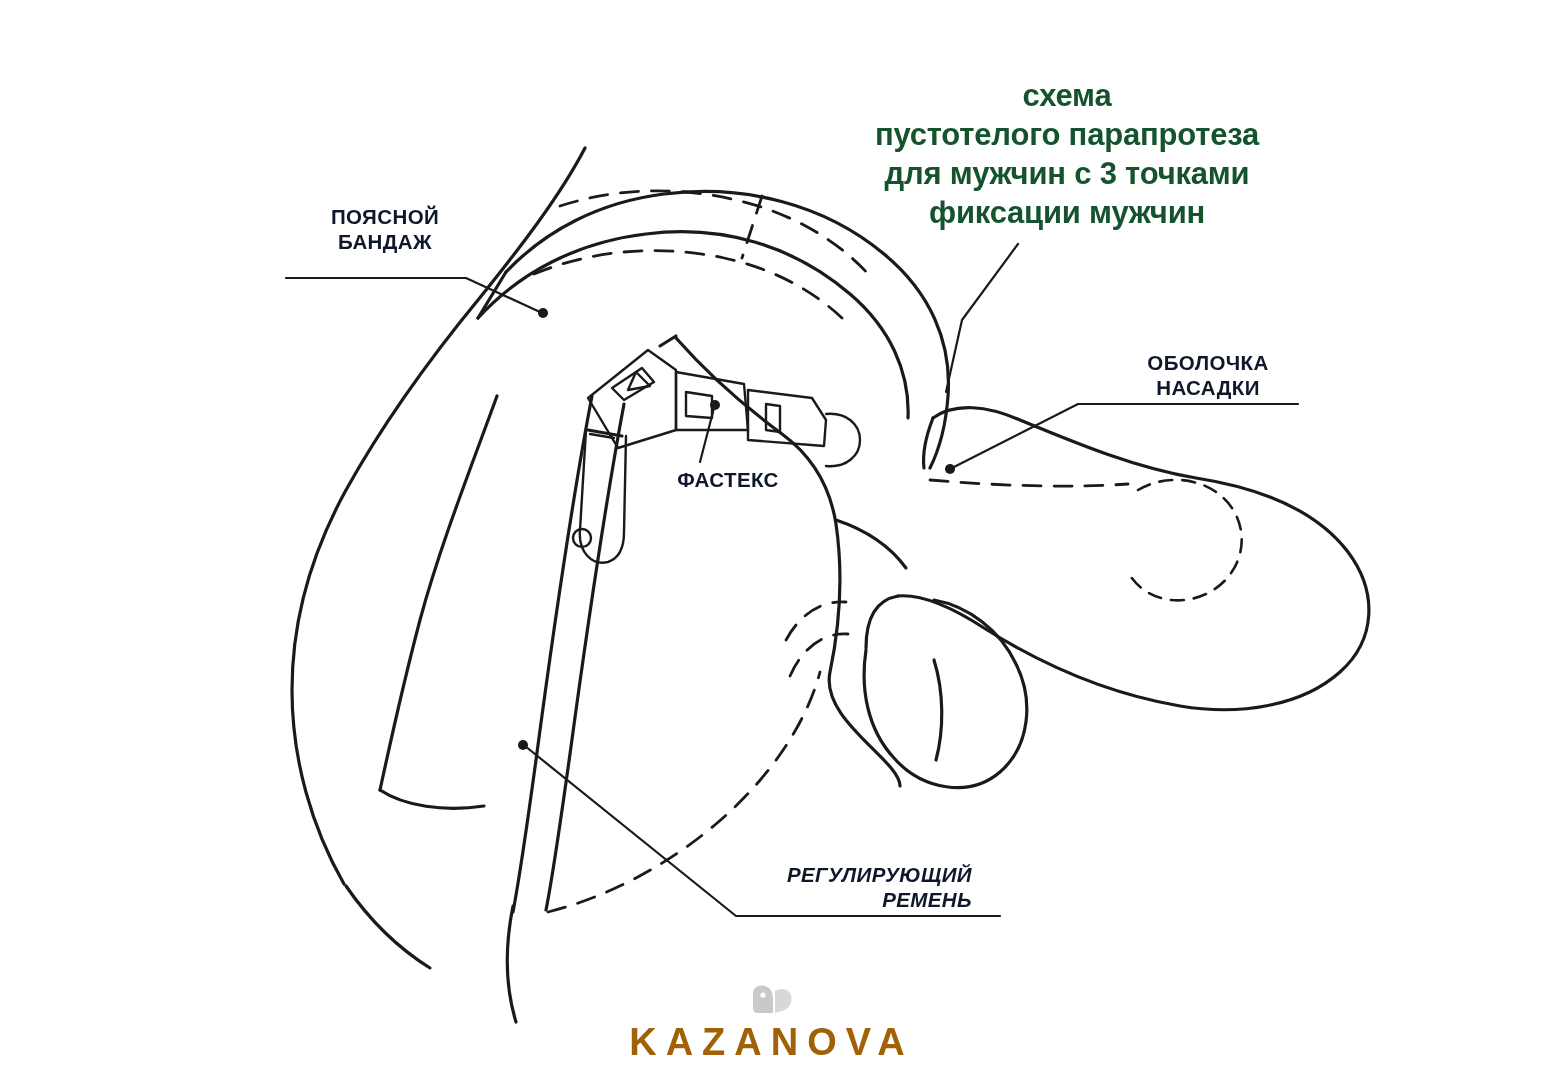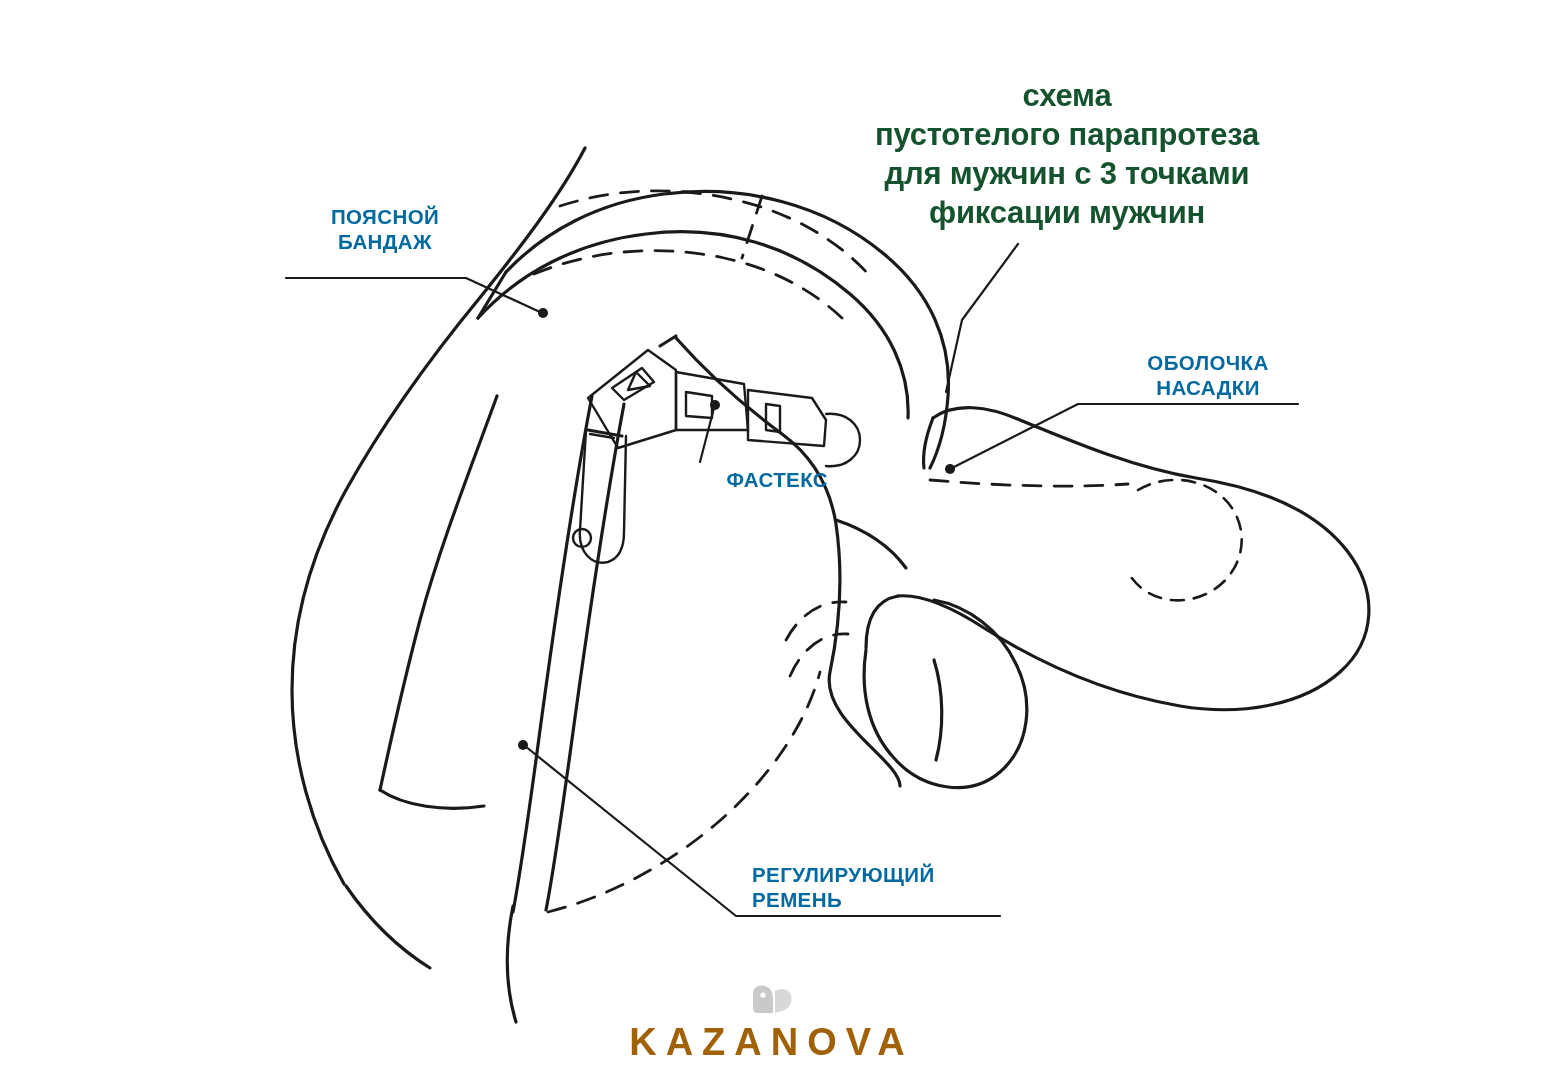--- a/index.html
+++ b/index.html
@@ -77,27 +77,27 @@
     line-height: 1.26;
     letter-spacing: -0.2px;
     color: #14532d;
   }
   .label {
     position: absolute;
     font-size: 20.5px;
     font-weight: bold;
     letter-spacing: 0.4px;
     line-height: 1.22;
-    color: #0369a1;
+    color: #0f172a;
     white-space: pre-line;
   }
   #label-belt      { left: 305px; top: 204px; text-align: center; width: 160px; }
-  #label-fastex    { left: 628px; top: 467px; text-align: right;  width: 200px; }
+  #label-fastex    { left: 628px; top: 467px; text-align: center;  width: 200px; }
   #label-sleeve    { left: 1108px; top: 350px; text-align: center; width: 200px; }
-  #label-strap     { left: 752px; top: 862px; text-align: left; width: 220px; }
+  #label-strap     { left: 752px; top: 862px; text-align: right; width: 220px; font-style: italic; }
   .footer {
     position: absolute;
     left: 0;
     right: 0;
     bottom: 16px;
     text-align: center;
   }
   .footer .brand {
     font-size: 38px;
     font-weight: bold;

